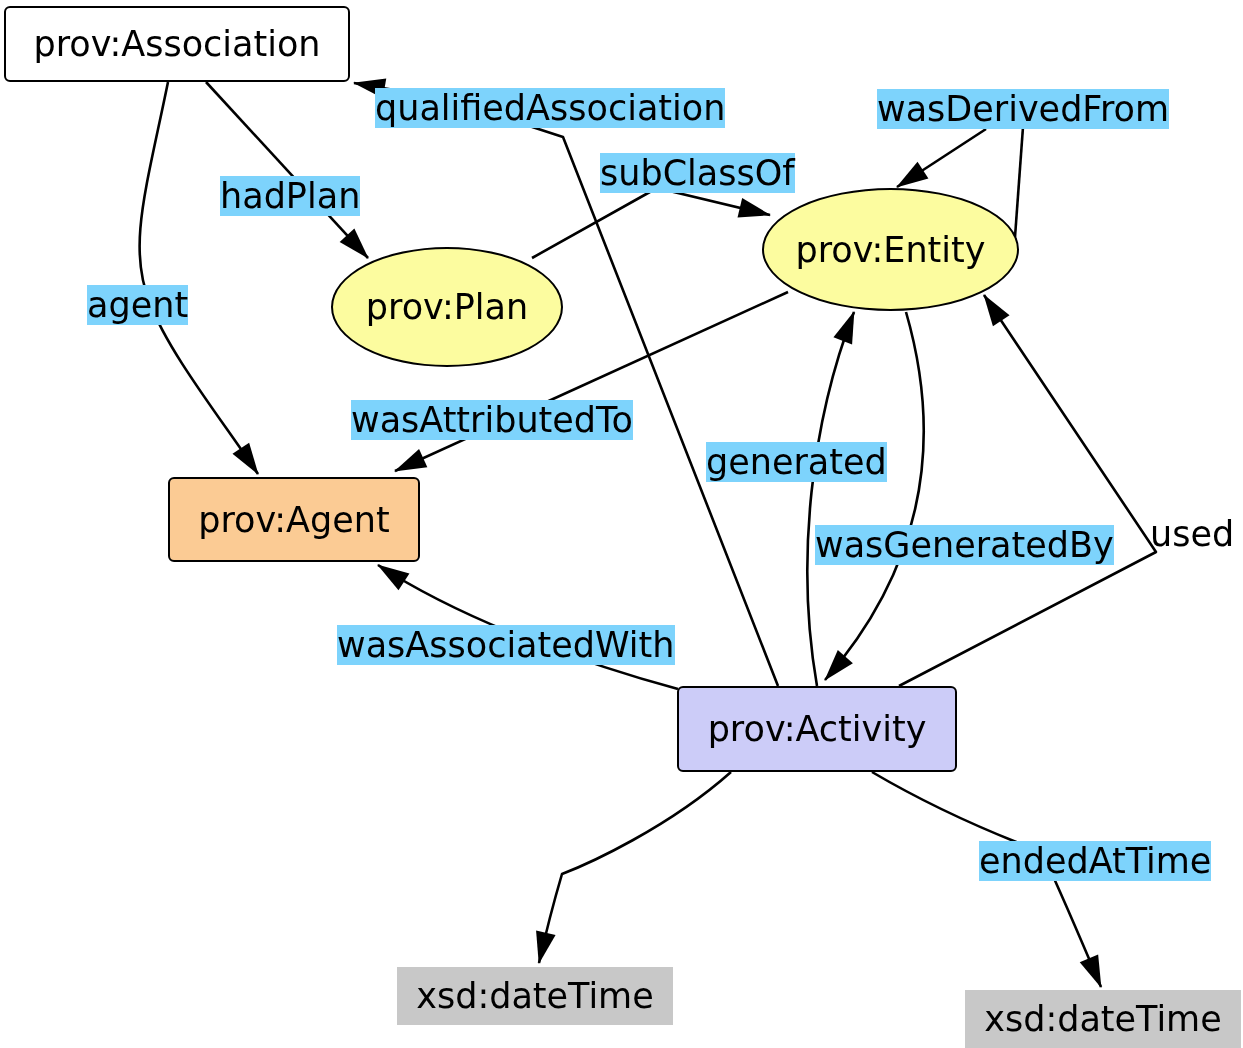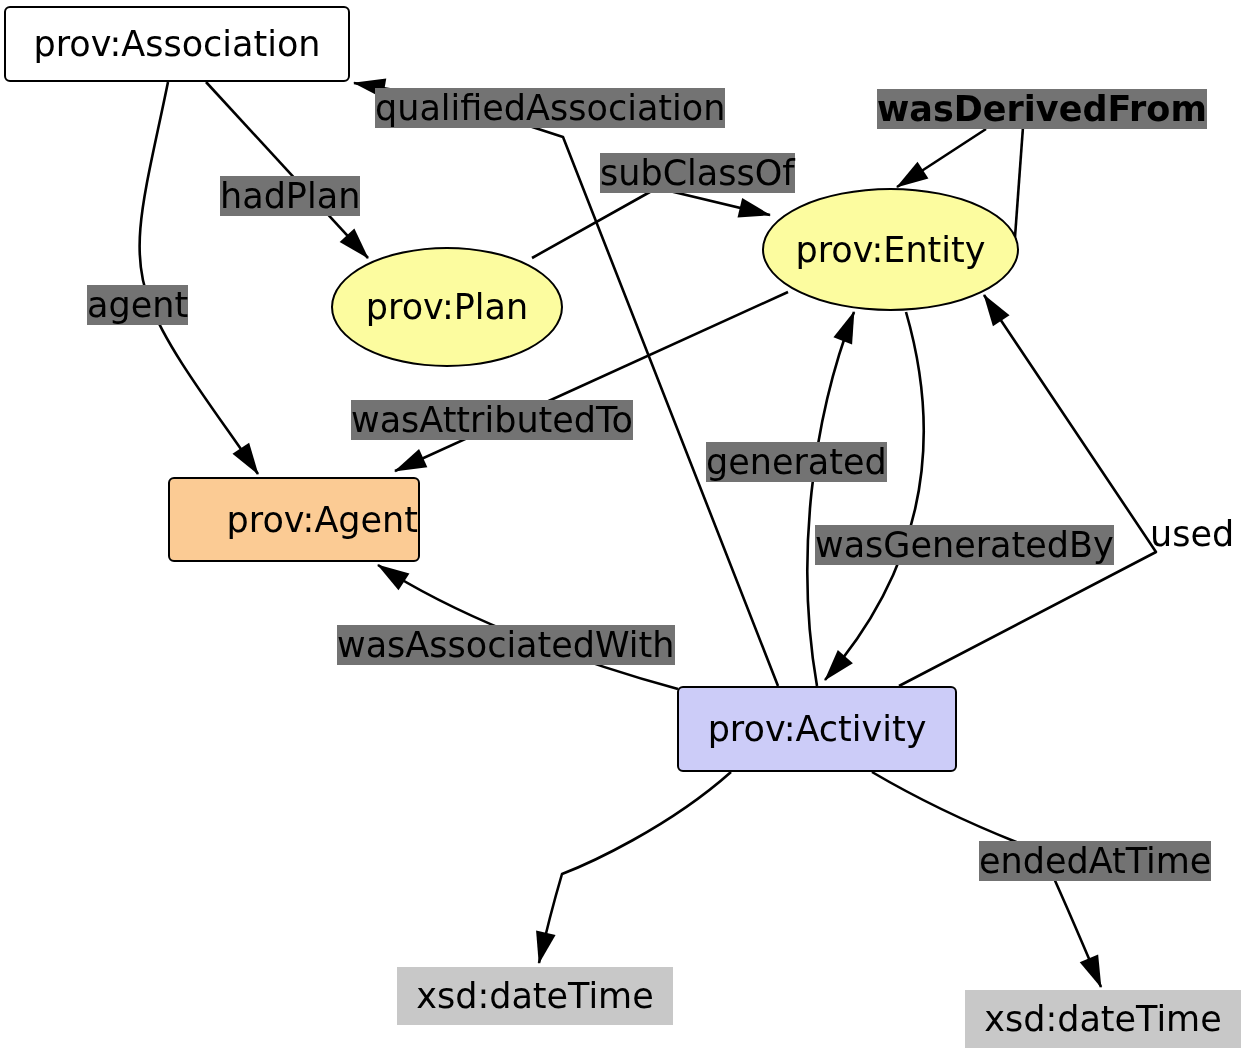--- a/index.html
+++ b/index.html
@@ -24,21 +24,21 @@
     border: 2.6px solid #000;
   }
   .rounded { border-radius: 6px; }
   .ellipse { border-radius: 50%; }
   .plain   { border: none; }
   .edge-label {
     position: absolute;
     font-size: 35px;
     line-height: normal;
     white-space: nowrap;
-    background: #737373;
+    background: #7dd3fc;
   }
   .edge-label.nobg { background: transparent; }
 </style>
 </head>
 <body>
 
 <div id="stage">
 
   <svg id="edges" width="1243" height="1048" viewBox="0 0 1243 1048">
     <defs>
@@ -58,21 +58,21 @@
       <path d="M 906 312 C 943 440, 925 565, 825 680" marker-end="url(#arrow)"></path>
       <path d="M 899 686 L 1156 552 L 984 295" marker-end="url(#arrow)"></path>
       <path d="M 678 689 C 600 668, 470 625, 378 565" marker-end="url(#arrow)"></path>
       <path d="M 731 772 C 668 828, 588 864, 562 874 C 552 908, 546 932, 539 963" marker-end="url(#arrow)"></path>
       <path d="M 872 772 C 940 812, 1010 840, 1042 852 C 1062 895, 1082 942, 1101 987" marker-end="url(#arrow)"></path>
     </g>
   </svg>
 
   <div class="edge-label" style="left:375px; top:88px;">qualifiedAssociation</div>
   <div class="edge-label" style="left:600px; top:153px;">subClassOf</div>
-  <div class="edge-label" style="left:877px; top:89px;font-weight:bold;">wasDerivedFrom</div>
+  <div class="edge-label" style="left:877px; top:89px;">wasDerivedFrom</div>
   <div class="edge-label" style="left:220px; top:176px;">hadPlan</div>
   <div class="edge-label" style="left:87px; top:285px;">agent</div>
   <div class="edge-label" style="left:351px; top:400px;">wasAttributedTo</div>
   <div class="edge-label" style="left:706px; top:442px;">generated</div>
   <div class="edge-label" style="left:815px; top:525px;">wasGeneratedBy</div>
   <div class="edge-label nobg" style="left:1150px; top:514px;">used</div>
   <div class="edge-label" style="left:337px; top:625px;">wasAssociatedWith</div>
   <div class="edge-label" style="left:939px; top:841px;margin-left:40px;">endedAtTime</div>
 
   <div class="node rounded" style="left:4px; top:6px; width:346px; height:76px; background:#FFFFFF;">
@@ -80,21 +80,21 @@
   </div>
 
   <div class="node ellipse" style="left:331px; top:247px; width:232px; height:120px; background:#FCFC9F;">
     <span>prov:Plan</span>
   </div>
 
   <div class="node ellipse" style="left:762px; top:188px; width:257px; height:123px; background:#FCFC9F;">
     <span>prov:Entity</span>
   </div>
 
-  <div class="node rounded" style="left:168px; top:477px; width:252px; height:85px; background:#FBCB94;justify-content:flex-end;">
+  <div class="node rounded" style="left:168px; top:477px; width:252px; height:85px; background:#FBCB94;">
     <span>prov:Agent</span>
   </div>
 
   <div class="node rounded" style="left:677px; top:686px; width:280px; height:86px; background:#CCCCF8;">
     <span>prov:Activity</span>
   </div>
 
   <div class="node plain" style="left:397px; top:967px; width:276px; height:58px; background:#C8C8C8;">
     <span>xsd:dateTime</span>
   </div>

